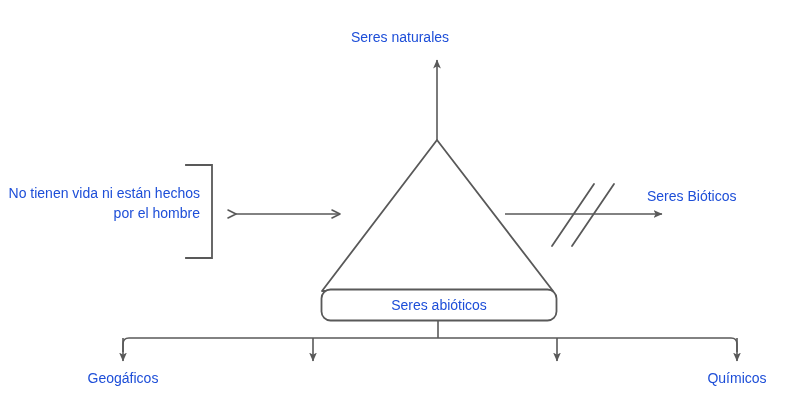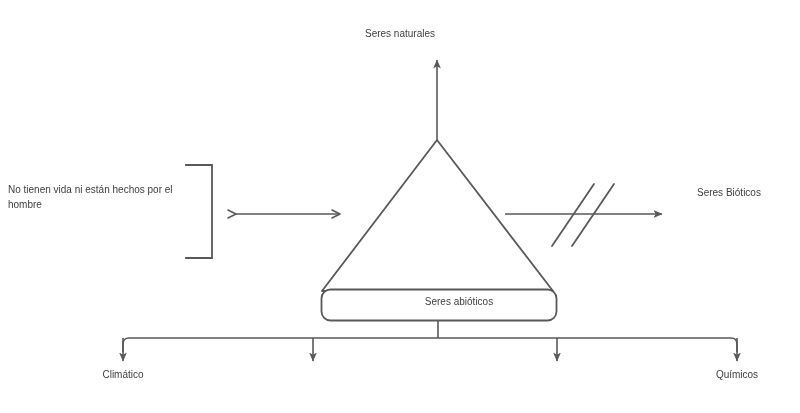--- a/index.html
+++ b/index.html
@@ -22,46 +22,45 @@
   #diagram-svg {
     position: absolute;
     left: 0;
     top: 0;
     width: 800px;
     height: 413px;
   }
   .dia-text {
     position: absolute;
     font-family: "Liberation Sans", sans-serif;
-    font-size: 10px;
-    color: #404040;
+    font-size: 14px;
+    color: #1d4ed8;
     white-space: nowrap;
     line-height: 1.45;
   }
   .dia-text.multiline {
     white-space: normal;
     text-align: center;
   }
   #label-seres-naturales {
     left: 0; top: 26px; width: 800px;
     text-align: center;
     background: #ffffff;
     padding: 1px 0 2px 0;
   }
   #label-no-tienen {
     left: 8px; top: 183px; width: 192px;
-    text-align: left;
+    text-align: right;
   }
   #label-seres-bioticos {
-    left: 697px; top: 186px;
+    left: 647px; top: 186px;
   }
   #label-seres-abioticos {
     left: 321px; top: 295px; width: 236px;
     text-align: center;
-    margin-left: 20px;
   }
   .branch-label {
     top: 368px;
     text-align: center;
   }
   #label-branch-0 { left: 53px; width: 140px; }
   #label-branch-1 { left: 243px; width: 140px; }
   #label-branch-2 { left: 487px; width: 140px; }
   #label-branch-3 { left: 667px; width: 140px; }
 </style>
@@ -107,19 +106,19 @@
   </svg>
 
   <div class="dia-text" id="label-seres-naturales">Seres naturales</div>
 
   <div class="dia-text multiline" id="label-no-tienen">No tienen vida ni están hechos por el hombre</div>
 
   <div class="dia-text" id="label-seres-bioticos">Seres Bióticos</div>
 
   <div class="dia-text" id="label-seres-abioticos">Seres abióticos</div>
 
-  <div class="dia-text branch-label" id="label-branch-0">Climático</div>
+  <div class="dia-text branch-label" id="label-branch-0">Geogáficos</div>
 
 
 
   <div class="dia-text branch-label" id="label-branch-3">Químicos</div>
 
 </div>
 
 </body></html>

